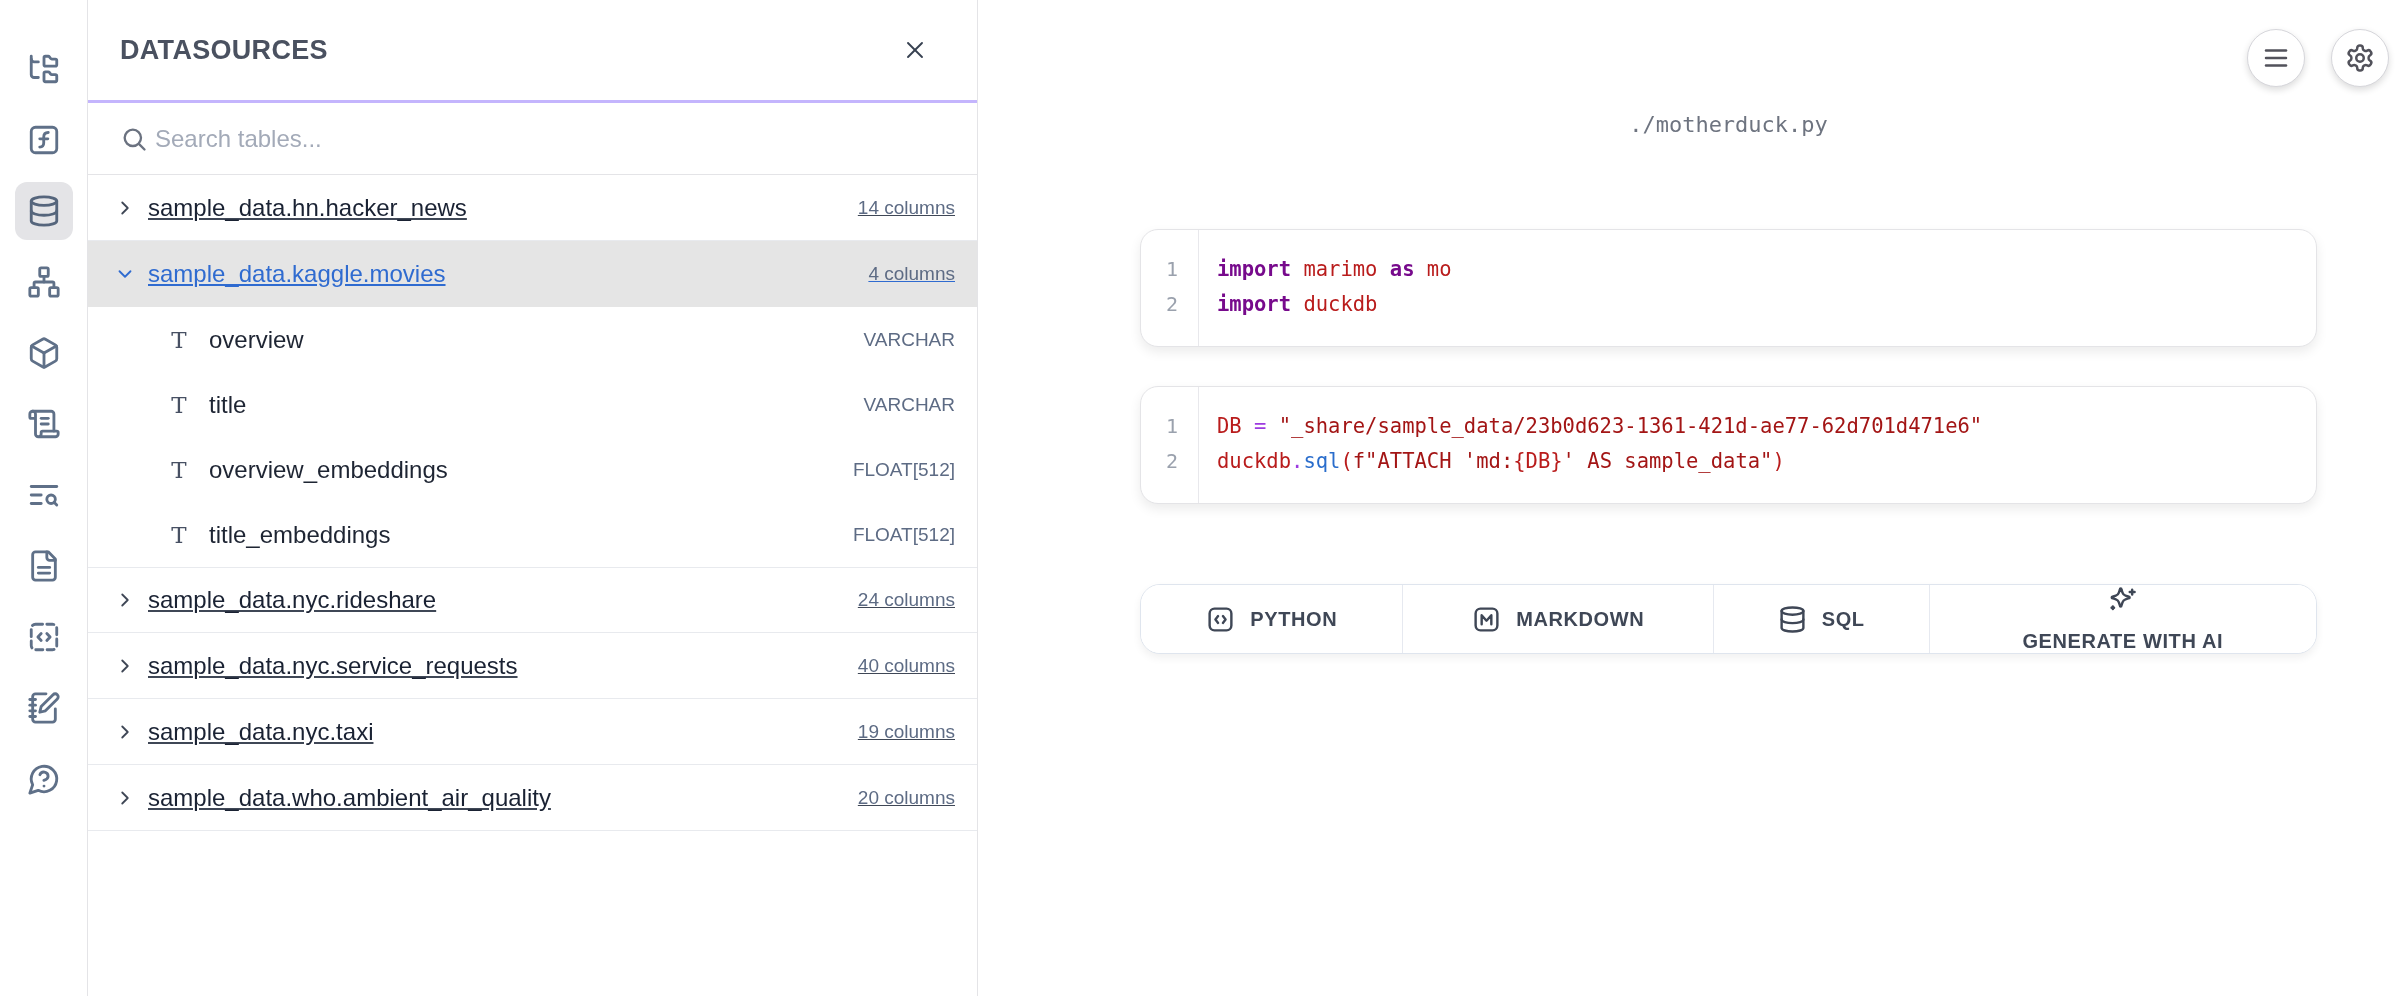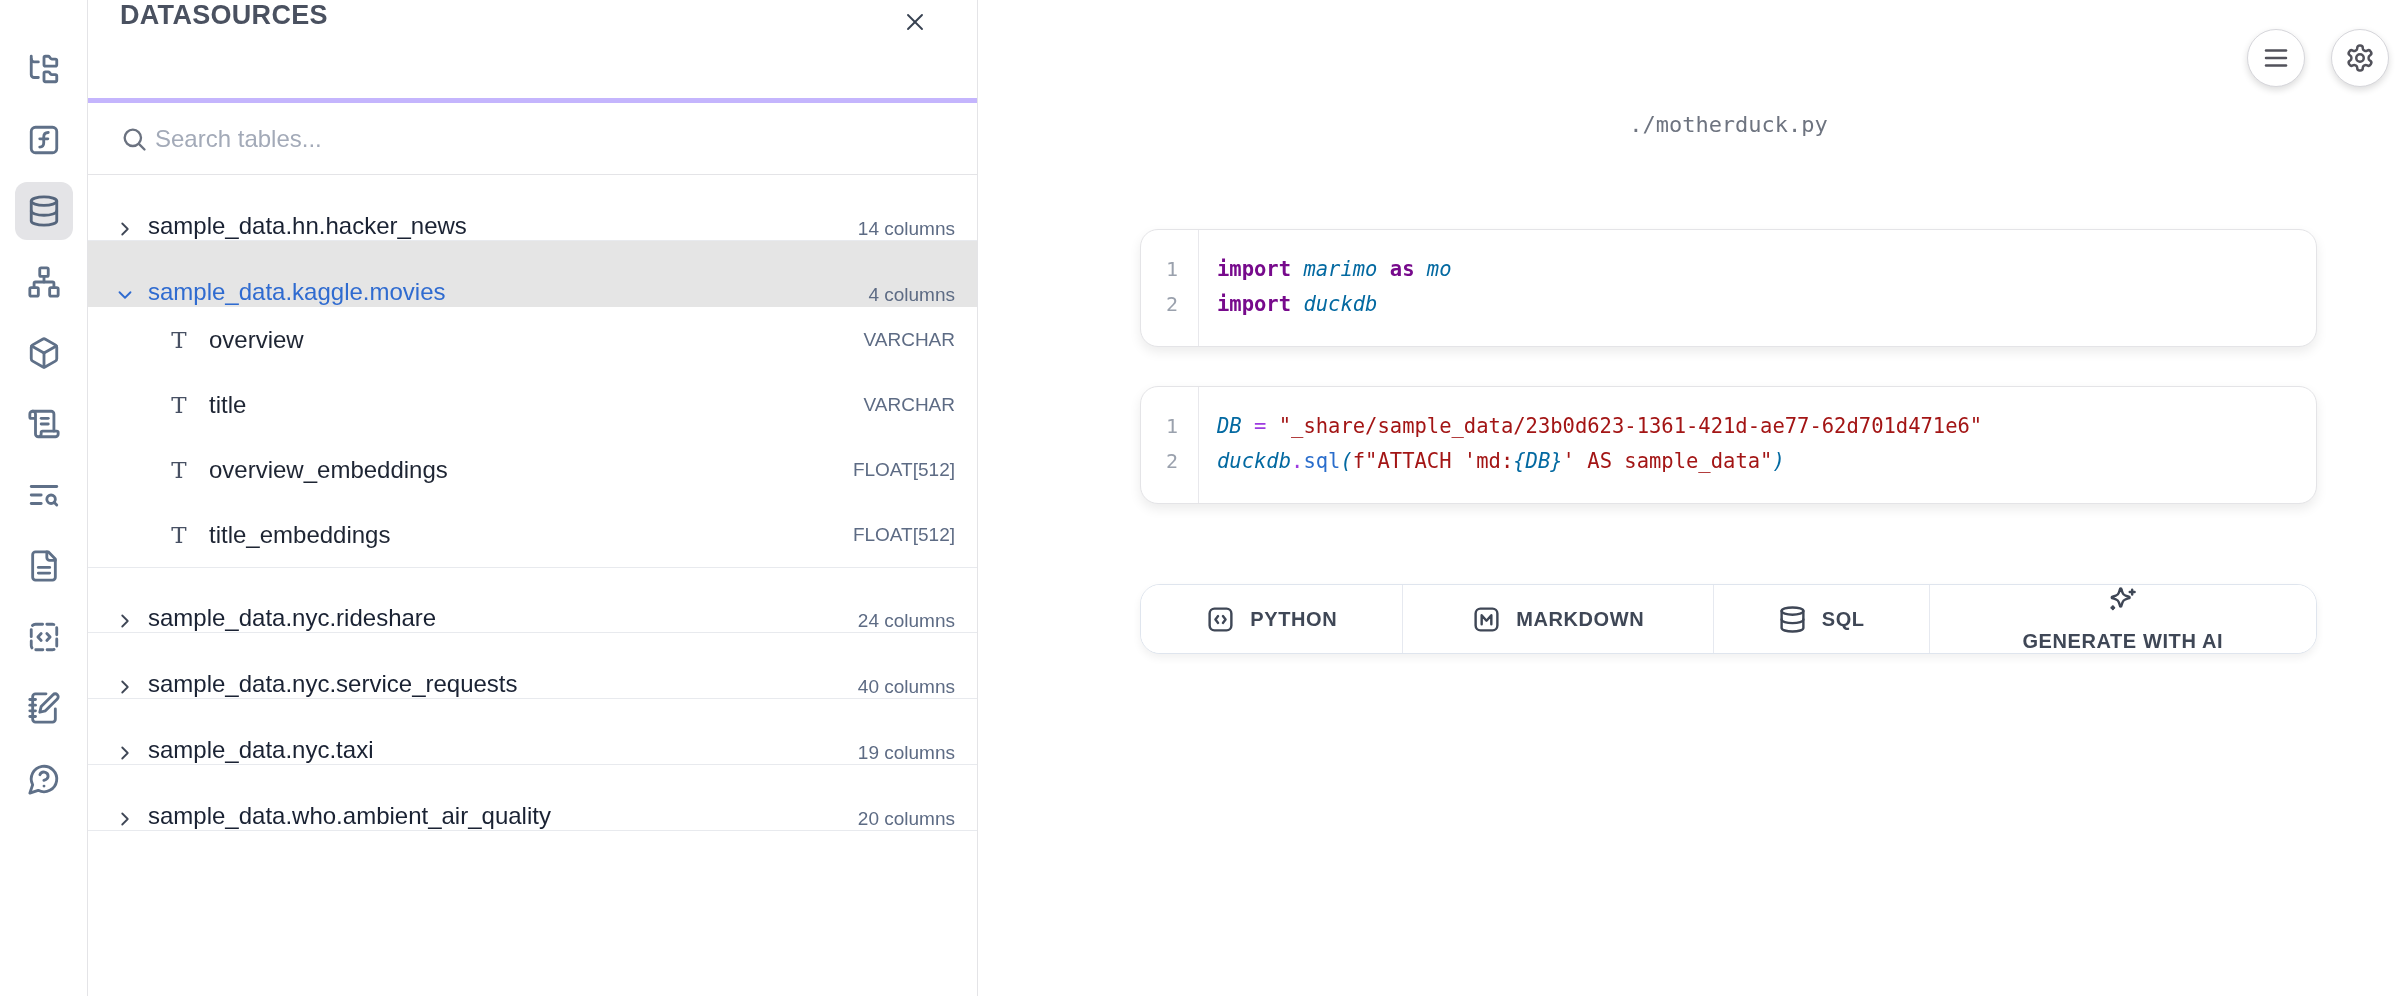--- a/index.html
+++ b/index.html
@@ -10,33 +10,33 @@
   
   .rail { position:absolute; left:0; top:0; bottom:0; width:88px; background:#fff;
           border-right:1px solid #e4e4e7; display:flex; flex-direction:column; align-items:center; padding-top:40px; }
   .rail-btn { width:58px; height:58px; margin-bottom:13px; border-radius:12px;
               display:flex; align-items:center; justify-content:center; color:#5f7088; background:transparent; cursor:pointer; }
   .rail-btn.active { background:#e4e4e7; color:#55657c; }
   .rail-btn svg { width:34px; height:34px; stroke:currentColor; fill:none; stroke-width:2; stroke-linecap:round; stroke-linejoin:round; }
 
   
   .panel { position:absolute; left:88px; top:0; bottom:0; width:890px; background:#fff; border-right:1px solid #e4e4e7; }
-  .p-header { height:103px; border-bottom:5px solid #c4b5fd; display:flex; align-items:flex-start; padding:0 40px 0 32px; }
+  .p-header { height:103px; border-bottom:3px solid #c4b5fd; display:flex; align-items:center; padding:0 40px 0 32px; }
   .p-title { flex:1; font-size:27px; font-weight:700; letter-spacing:0.3px; color:#4a5160; }
   .p-close { width:44px; height:44px; display:flex; align-items:center; justify-content:center; cursor:pointer; color:#374151; }
   .p-close svg { width:28px; height:28px; stroke:currentColor; fill:none; stroke-width:1.6; stroke-linecap:round; }
 
   .p-search { height:72px; border-bottom:1px solid #e4e4e7; display:flex; align-items:center; padding:0 32px; }
   .p-search svg { width:28px; height:28px; stroke:#6b7280; fill:none; stroke-width:2; stroke-linecap:round; flex:none; }
   .p-search input { flex:1; margin-left:7px; border:none; outline:none; font-family:"Liberation Sans",sans-serif;
                     font-size:24px; color:#374151; background:transparent; }
   .p-search input::placeholder { color:#a3aab8; }
 
-  .t-row { height:66px; display:flex; align-items:flex-end; padding:0 22px 0 26px;
-           border-bottom:1px solid #e8eaee; cursor:pointer; color:#3f4756; background:#fff; }
+  .t-row { height:66px; display:flex; align-items:center; padding:0 22px 0 26px;
+           border-bottom:1px solid #e8eaee; cursor:pointer; color:#3f4756; background:#fff;text-decoration:underline; }
   .t-row .chev { width:22px; height:22px; flex:none; display:flex; align-items:center; }
   .t-row .chev svg { width:22px; height:22px; stroke:currentColor; fill:none; stroke-width:2; stroke-linecap:round; stroke-linejoin:round; }
   .t-name { margin-left:12px; font-size:24px; color:#1a2233; white-space:nowrap; }
   .sp { flex:1; }
   .meta { font-size:19px; color:#5d6b84; white-space:nowrap; }
   .t-row.sel { background:#e5e5e5; border-bottom-color:transparent; color:#2f6bd0; }
   .t-row.sel .t-name { color:#2f6bd0; }
   .t-row.bt { border-top:1px solid #e8eaee; }
 
   .c-row { height:65px; display:flex; align-items:center; padding:0 22px 0 77px; cursor:pointer; background:#fff; }
@@ -61,21 +61,21 @@
   .cell.c1 { margin-top:92px; }
   .cell.c2 { margin-top:39px; }
   .gutter { flex:none; width:58px; padding:22px 20px 24px 0; text-align:right; border-right:1px solid #e8e8ec;
             font-family:"DejaVu Sans Mono", monospace; font-size:20px; line-height:35px; color:#9aa1ad; }
   .codearea { flex:1; padding:22px 10px 24px 18px; }
   .cl { font-family:"DejaVu Sans Mono", monospace; font-size:20.5px; line-height:35px; white-space:pre; color:#111; }
   .t-kw { color:#770a8c; font-weight:bold; }
   .t-op { color:#9d3be0; }
   .t-str { color:#a31515; }
   .t-fn { color:#2a6dcc; }
-  .t-pl { color:#0369a1;font-style:italic; }
+  .t-pl { color:#b91c1c; }
 
   .toolbar { margin-top:80px; height:70px; border:1px solid #dfe5ee; border-radius:20px; background:#fff;
              box-shadow:0 4px 9px rgba(0,0,0,.06); display:flex; overflow:hidden; }
   .tb-btn { display:flex; align-items:center; justify-content:center; gap:15px;
             border-right:1px solid #e6e9f0; cursor:pointer; color:#3f4756; background:#fff; }
   .tb-btn:last-child { border-right:none;flex-direction:column; }
   .tb-btn .lbl { font-size:20px; font-weight:700; letter-spacing:0.6px; white-space:nowrap; }
   .tb-btn svg { width:29px; height:29px; stroke:currentColor; fill:none; stroke-width:2; stroke-linecap:round; stroke-linejoin:round; flex:none; }
   .w-py { width:22.34%; } .w-md { width:26.42%;text-align:right; } .w-sql { width:18.35%; } .w-ai { width:32.89%; }
 </style>

